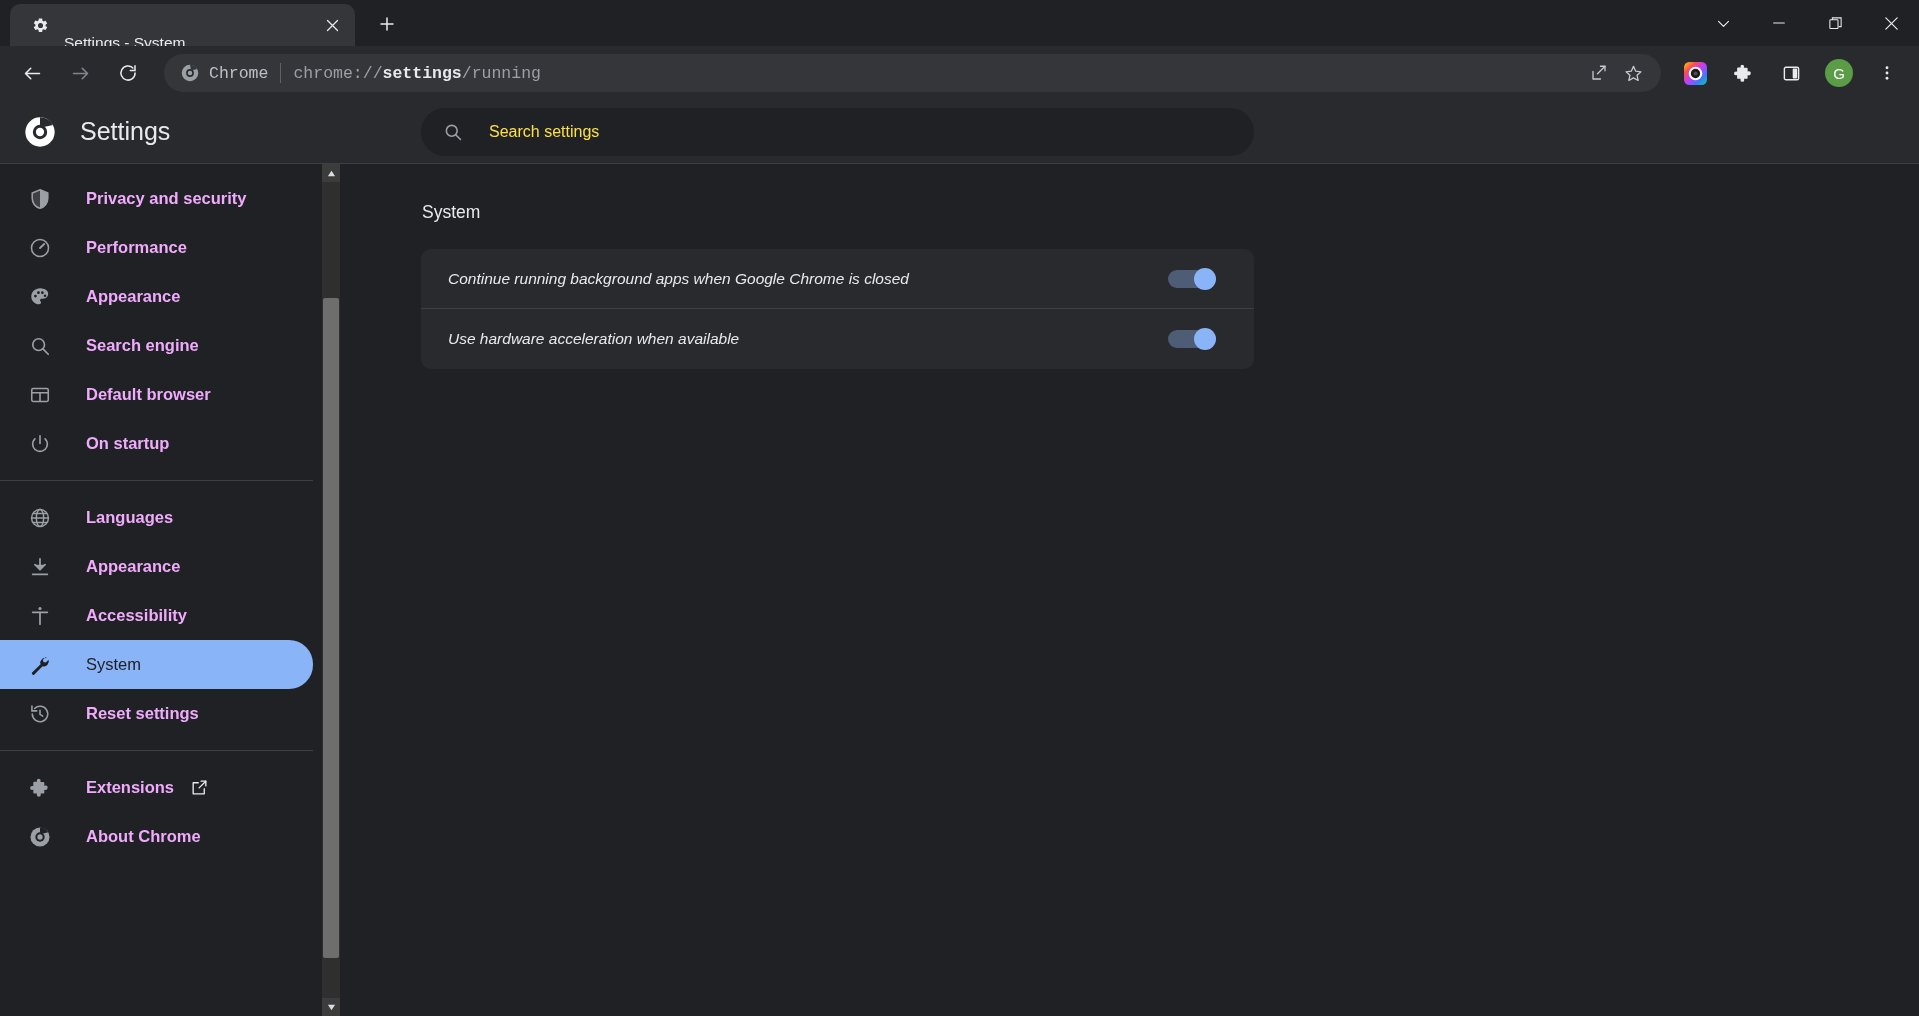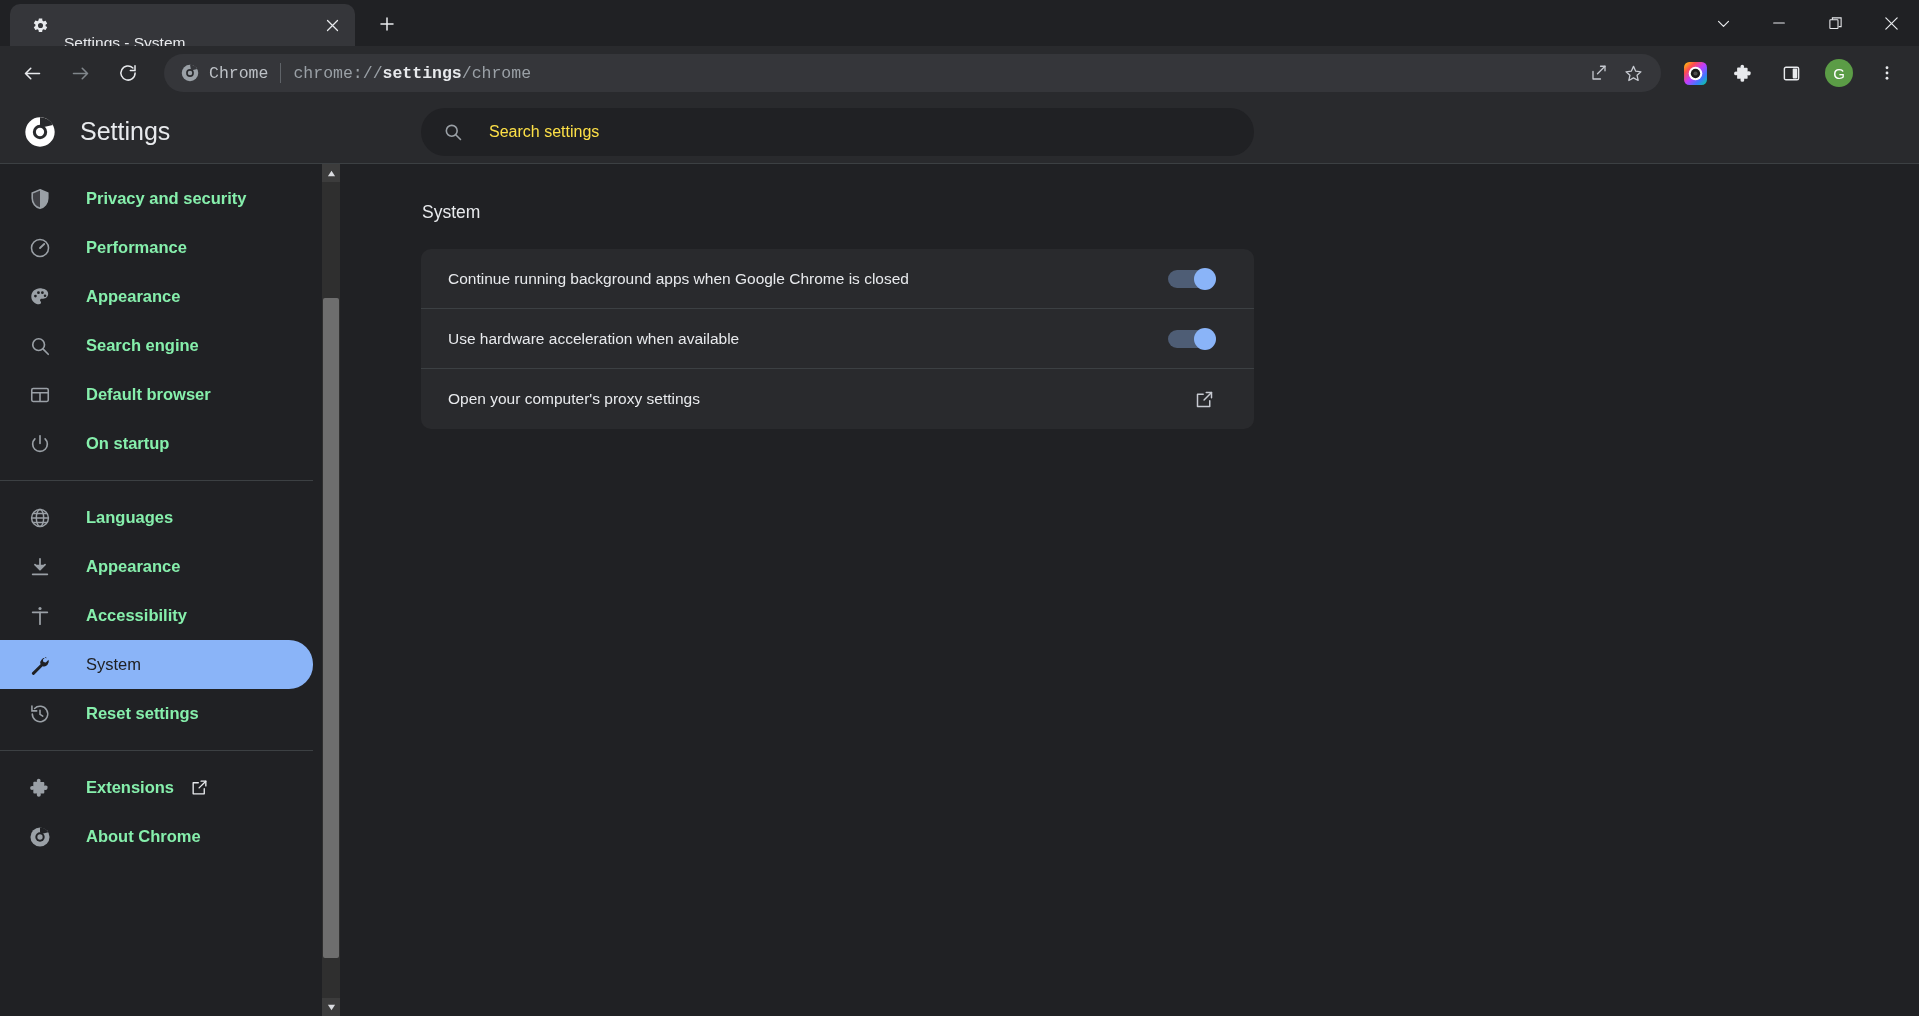--- a/index.html
+++ b/index.html
@@ -200,21 +200,21 @@
     height: 1px;
     background: #3c4043;
     margin: 12px 0;
   }
   .nav-item {
     height: 49px;
     display: flex;
     align-items: center;
     padding-left: 28px;
     border-radius: 0 24px 24px 0;
-    color: #86efac;
+    color: #f0abfc;
   }
   .nav-item.active {
     background: #8ab4f8;
     color: #202124;
   }
   .nav-ico {
     width: 24px; height: 24px;
     display: flex; align-items: center; justify-content: center;
     color: #9aa0a6;
     flex: 0 0 auto;
@@ -288,20 +288,21 @@
     align-items: center;
     padding: 0 38px 0 27px;
     border-bottom: 1px solid #3c4043;
   }
   .row:last-child { border-bottom: none; }
   .row-label {
     flex: 1 1 auto;
     color: #e8eaed;
     font-size: 15.5px;
     font-weight: 400;
+    font-style: italic;
   }
   
   .toggle {
     width: 48px; height: 22px;
     position: relative;
     flex: 0 0 auto;
   }
   .toggle-track {
     position: absolute;
     left: 0; top: 2px;
@@ -396,21 +397,21 @@
         <svg width="18" height="18" viewBox="0 0 24 24">
           <circle cx="12" cy="12" r="11" fill="#9aa0a6"></circle>
           <circle cx="12" cy="12" r="5.2" fill="#292a2d"></circle>
           <circle cx="12" cy="12" r="3" fill="#9aa0a6"></circle>
           <path d="M12 1 A11 11 0 0 1 21.5 6.5 L13.5 8.5 Z" fill="#35363a"></path>
         </svg>
       </span>
       <span class="omni-chip-label">Chrome</span>
     </span>
     <span class="omni-sep"></span>
-    <span class="omni-url"><span>chrome://</span><b>settings</b><span>/chrome</span></span>
+    <span class="omni-url"><span>chrome://</span><b>settings</b><span>/running</span></span>
     <span class="tb-icon" style="width:28px;height:28px;margin:0 2px 0 8px;">
       <svg width="18" height="18" viewBox="0 0 24 24" stroke="#c7cad1" stroke-width="1.7" fill="none" stroke-linecap="round" stroke-linejoin="round">
         <path d="M4 10 V20 H14"></path>
         <path d="M10 13 L20 3"></path>
         <path d="M14 3 H20 V9"></path>
       </svg>
     </span>
     <span class="tb-icon" style="width:28px;height:28px;margin:0 0 0 4px;">
       <svg width="19" height="19" viewBox="0 0 24 24" stroke="#c7cad1" stroke-width="1.6" fill="none" stroke-linejoin="round">
         <path d="M12 3 L14.8 9.1 L21.4 9.8 L16.5 14.3 L17.9 20.8 L12 17.5 L6.1 20.8 L7.5 14.3 L2.6 9.8 L9.2 9.1 Z"></path>
@@ -676,27 +677,17 @@
         </div>
 
         <div class="row">
           <span class="row-label">Use hardware acceleration when available</span>
           <span class="toggle">
             <span class="toggle-track"></span>
             <span class="toggle-knob"></span>
           </span>
         </div>
 
-        <div class="row">
-          <span class="row-label">Open your computer's proxy settings</span>
-          <span class="ext-link-btn">
-            <svg width="21" height="21" viewBox="0 0 24 24" fill="none" stroke="currentColor" stroke-width="1.7" stroke-linecap="round" stroke-linejoin="round">
-              <path d="M18 13.5 V20 H4 V6 H10.5"></path>
-              <path d="M14 4 H20 V10"></path>
-              <path d="M20 4 L11.5 12.5"></path>
-            </svg>
-          </span>
-        </div>
 
       </div>
     </div>
   </div>
 </div>
 
 </body></html>

